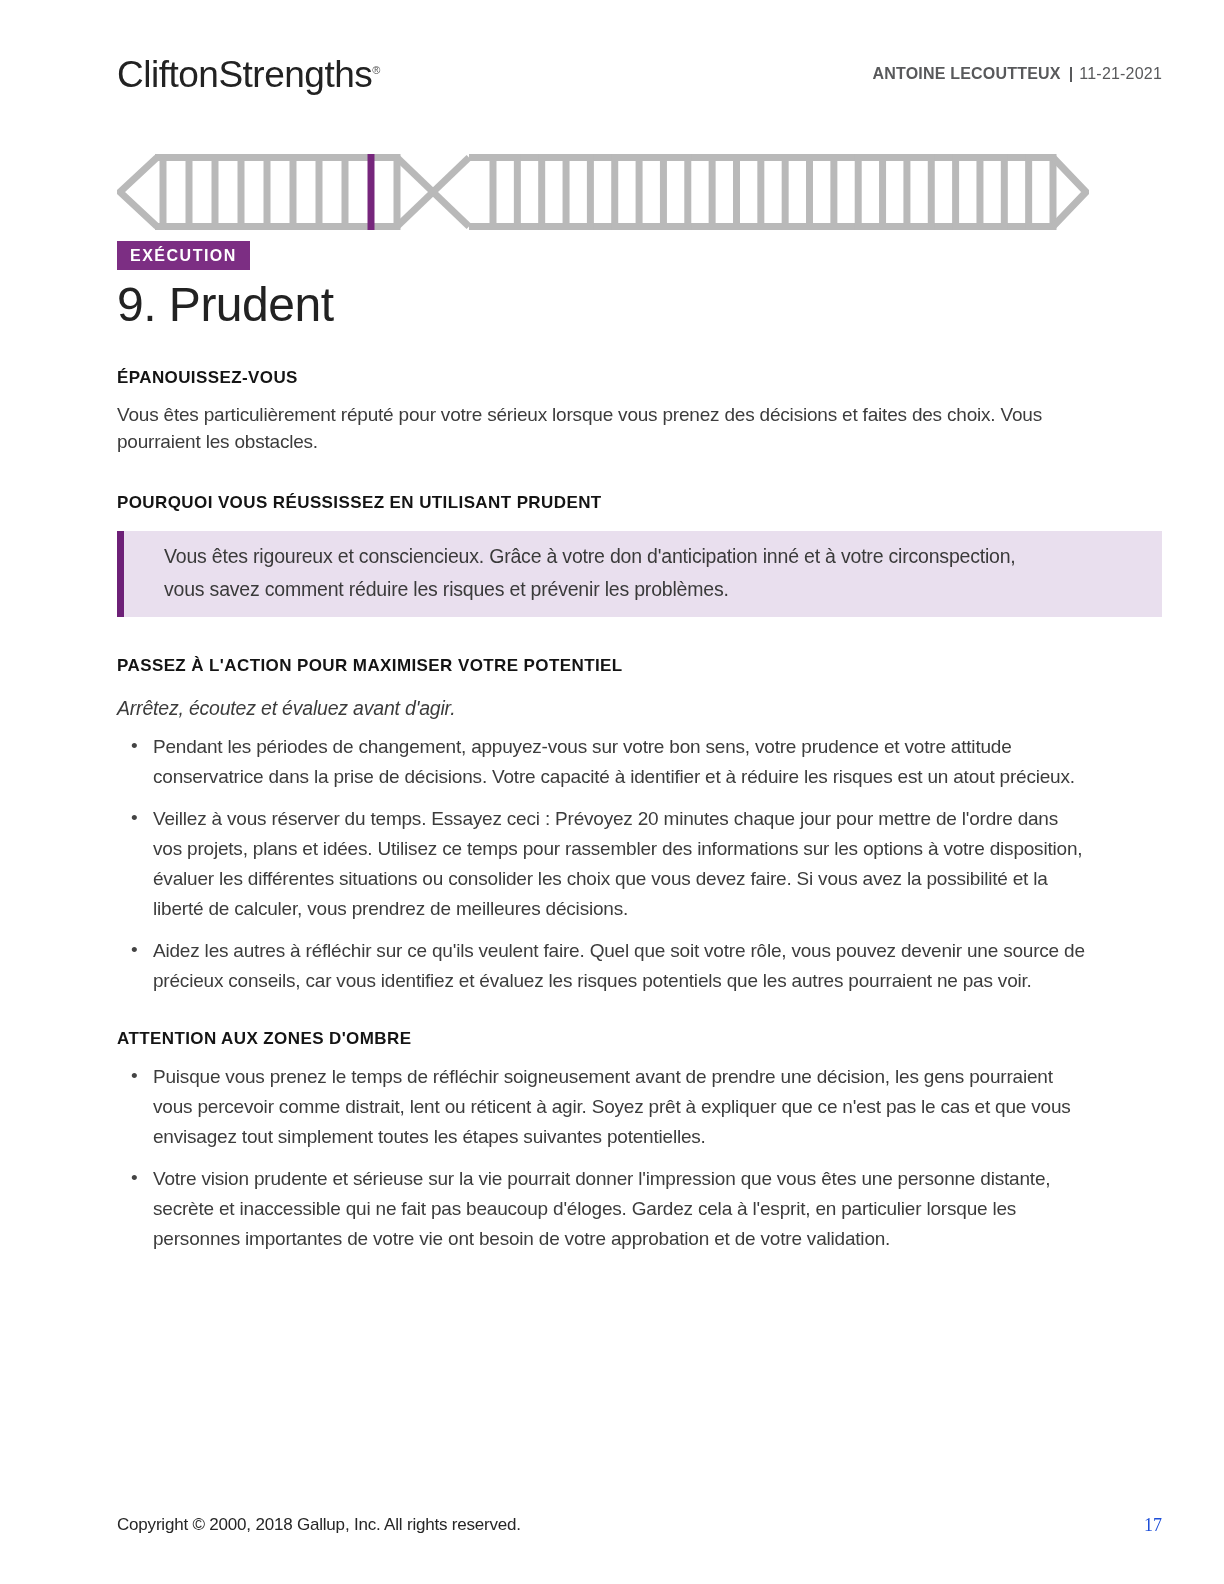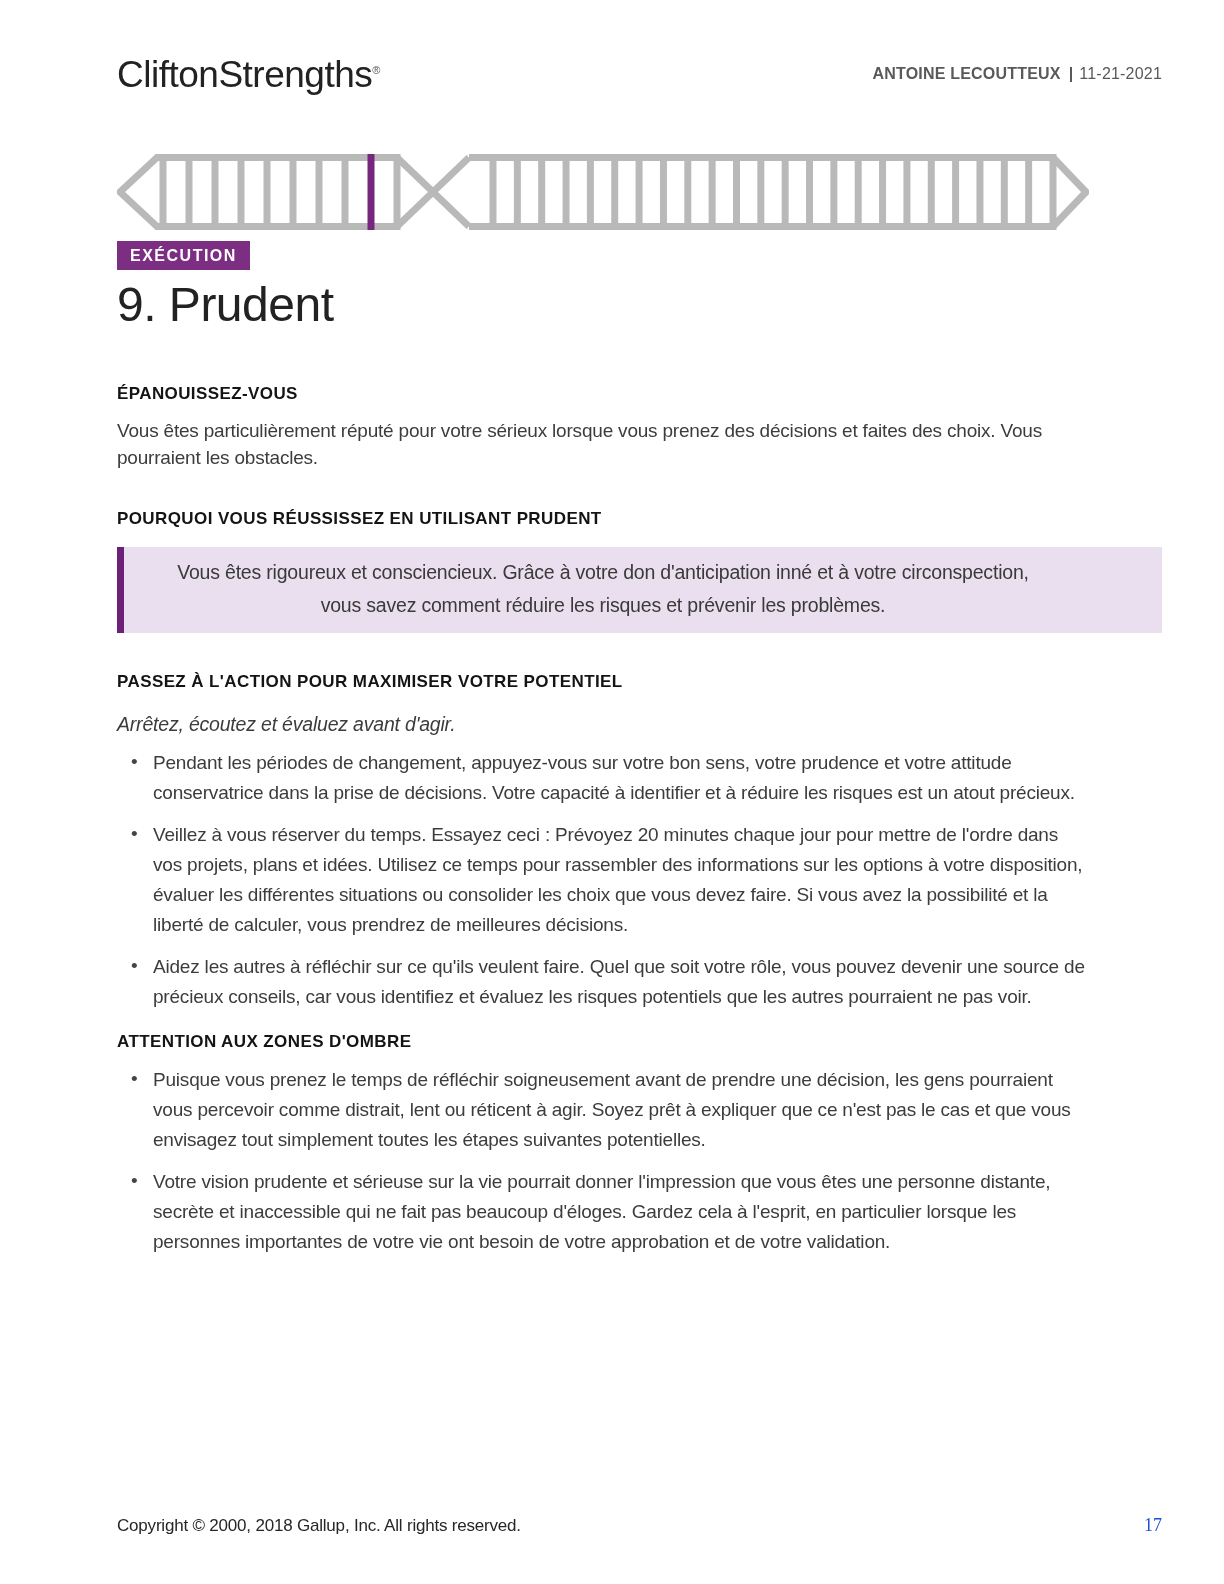--- a/index.html
+++ b/index.html
@@ -26,42 +26,42 @@
   .badge {
     display:inline-block; align-self:flex-start;
     margin-top:7px;
     background:var(--accent_purple, #7c2e83);
     color:#fff; font-size:16px; font-weight:700;
     letter-spacing:1.5px; padding:6px 13px 5px 13px;
   }
   h1 { margin-top:9px; font-size:48px; font-weight:300; color:#222; letter-spacing:-0.5px; line-height:1.08; }
 
   h2 { font-size:17px; font-weight:700; color:#141414; letter-spacing:0.4px; line-height:1.25; }
-  .s-thrive h2 { margin-top:52px; }
+  .s-thrive h2 { margin-top:36px; }
   .body-p { margin-top:13px; font-size:19px; line-height:27px; color:#3c3c3c; padding-right:70px; }
 
   .s-why h2 { margin-top:37px; }
   blockquote {
     margin-top:18px;
     background:var(--quote_bg, #e9dfee);
     border-left:7px solid var(--quote_border, #6d2077);
     padding:9px 120px 11px 40px;
-    font-size:19.5px; line-height:33px; color:#3a3a3a;text-align:center;
+    font-size:19.5px; line-height:33px; color:#3a3a3a;
   }
 
   .s-action h2 { margin-top:38px; }
   .intro { margin-top:20px; font-style:italic; font-size:19.5px; line-height:24px; color:#3c3c3c; }
 
   ul { list-style:none; margin-top:10px; }
   li { position:relative; padding:0 70px 0 36px; font-size:19px; line-height:30px; color:#3c3c3c; margin-top:12px; }
   .marker { position:absolute; left:14px; top:-1px; font-size:19px; color:#444; }
 
-  .s-blind h2 { margin-top:19px; }
+  .s-blind h2 { margin-top:32px; }
 
-  .footer-row { margin-top:auto; display:flex; justify-content:space-between; align-items:center;gap:8px; }
+  .footer-row { margin-top:auto; display:flex; justify-content:space-between; align-items:flex-start;gap:8px; }
   .copyright { font-size:17px; color:#262626; letter-spacing:-0.2px; }
   .page-num { font-family:"Liberation Serif", serif; font-size:18px; color:#1d4ed8; letter-spacing:0; }
 </style>
 </head>
 <body>
 
 <div class="page">
 
   <div class="header-row">
     <div class="logo">

